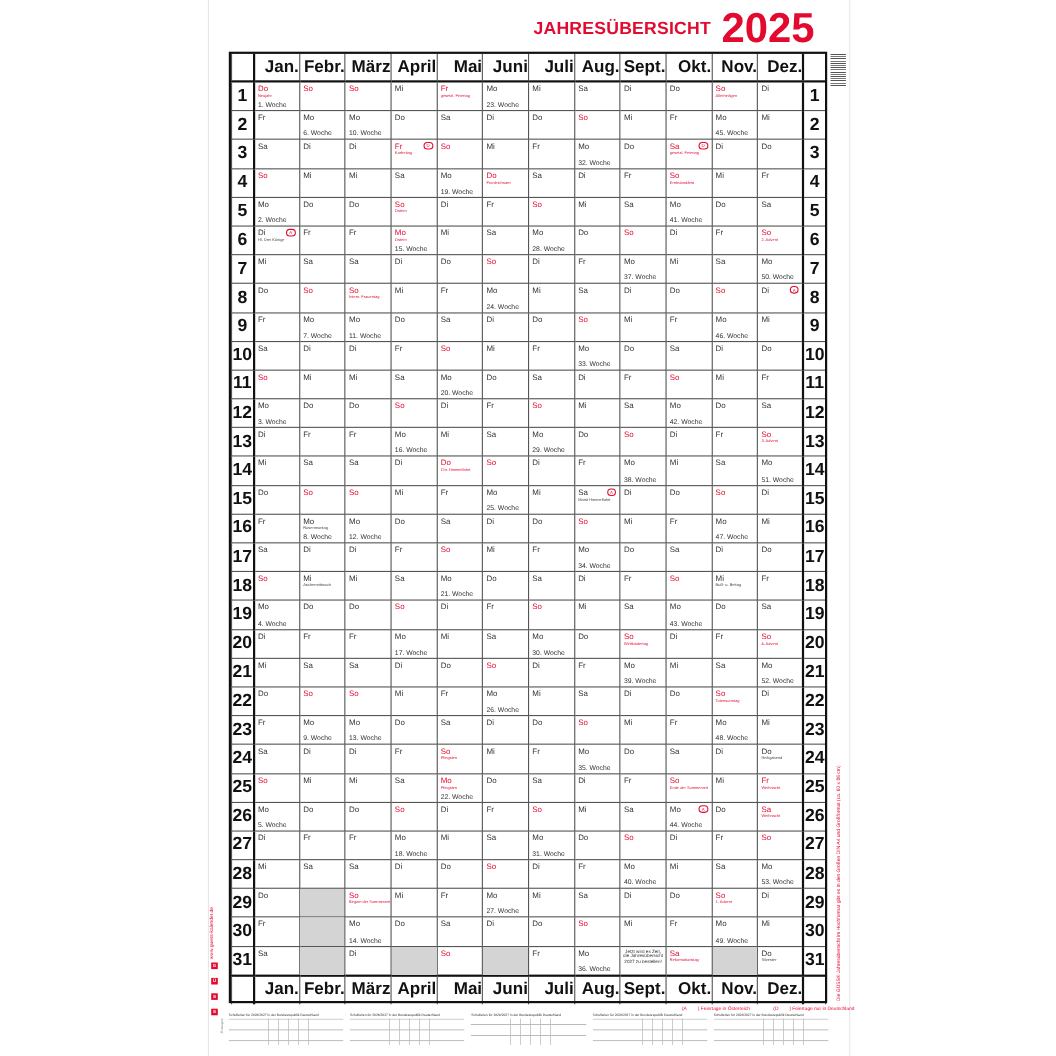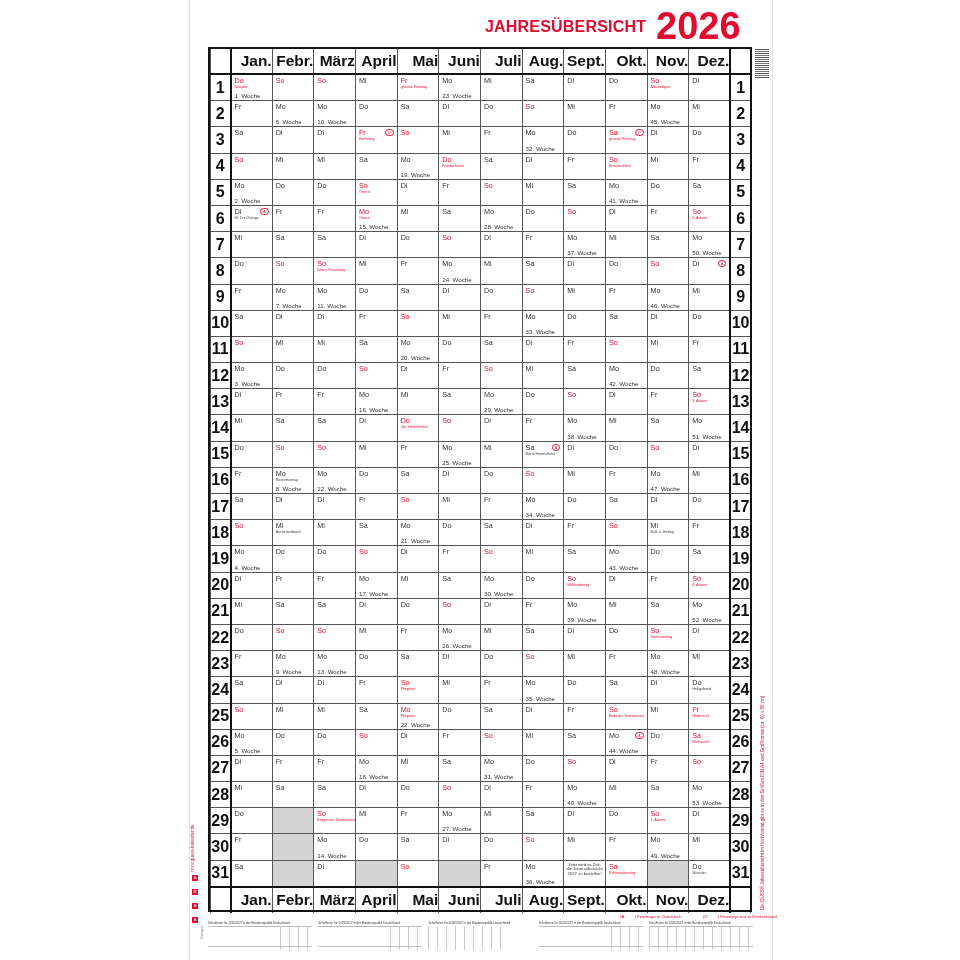--- a/index.html
+++ b/index.html
@@ -45,21 +45,21 @@
   .ht .hgrid { margin-top:1px; height:24px; background:
       repeating-linear-gradient(to bottom, #bbb 0 0.5px, transparent 0.5px 5px),
       repeating-linear-gradient(to right, #ccc 0 0.5px, transparent 0.5px 9px); }
 </style>
 </head>
 <body>
 
 <div class="sheet"></div>
 
 <div class="title">JAHRESÜBERSICHT</div>
-<div class="year">2026</div>
+<div class="year">2025</div>
 
 <div class="barcode"></div>
 <div class="barcode-text"></div>
 
 <table class="cal" id="cal">
   <colgroup>
     <col class="num">
       <col class="m">
       <col class="m">
       <col class="m">

